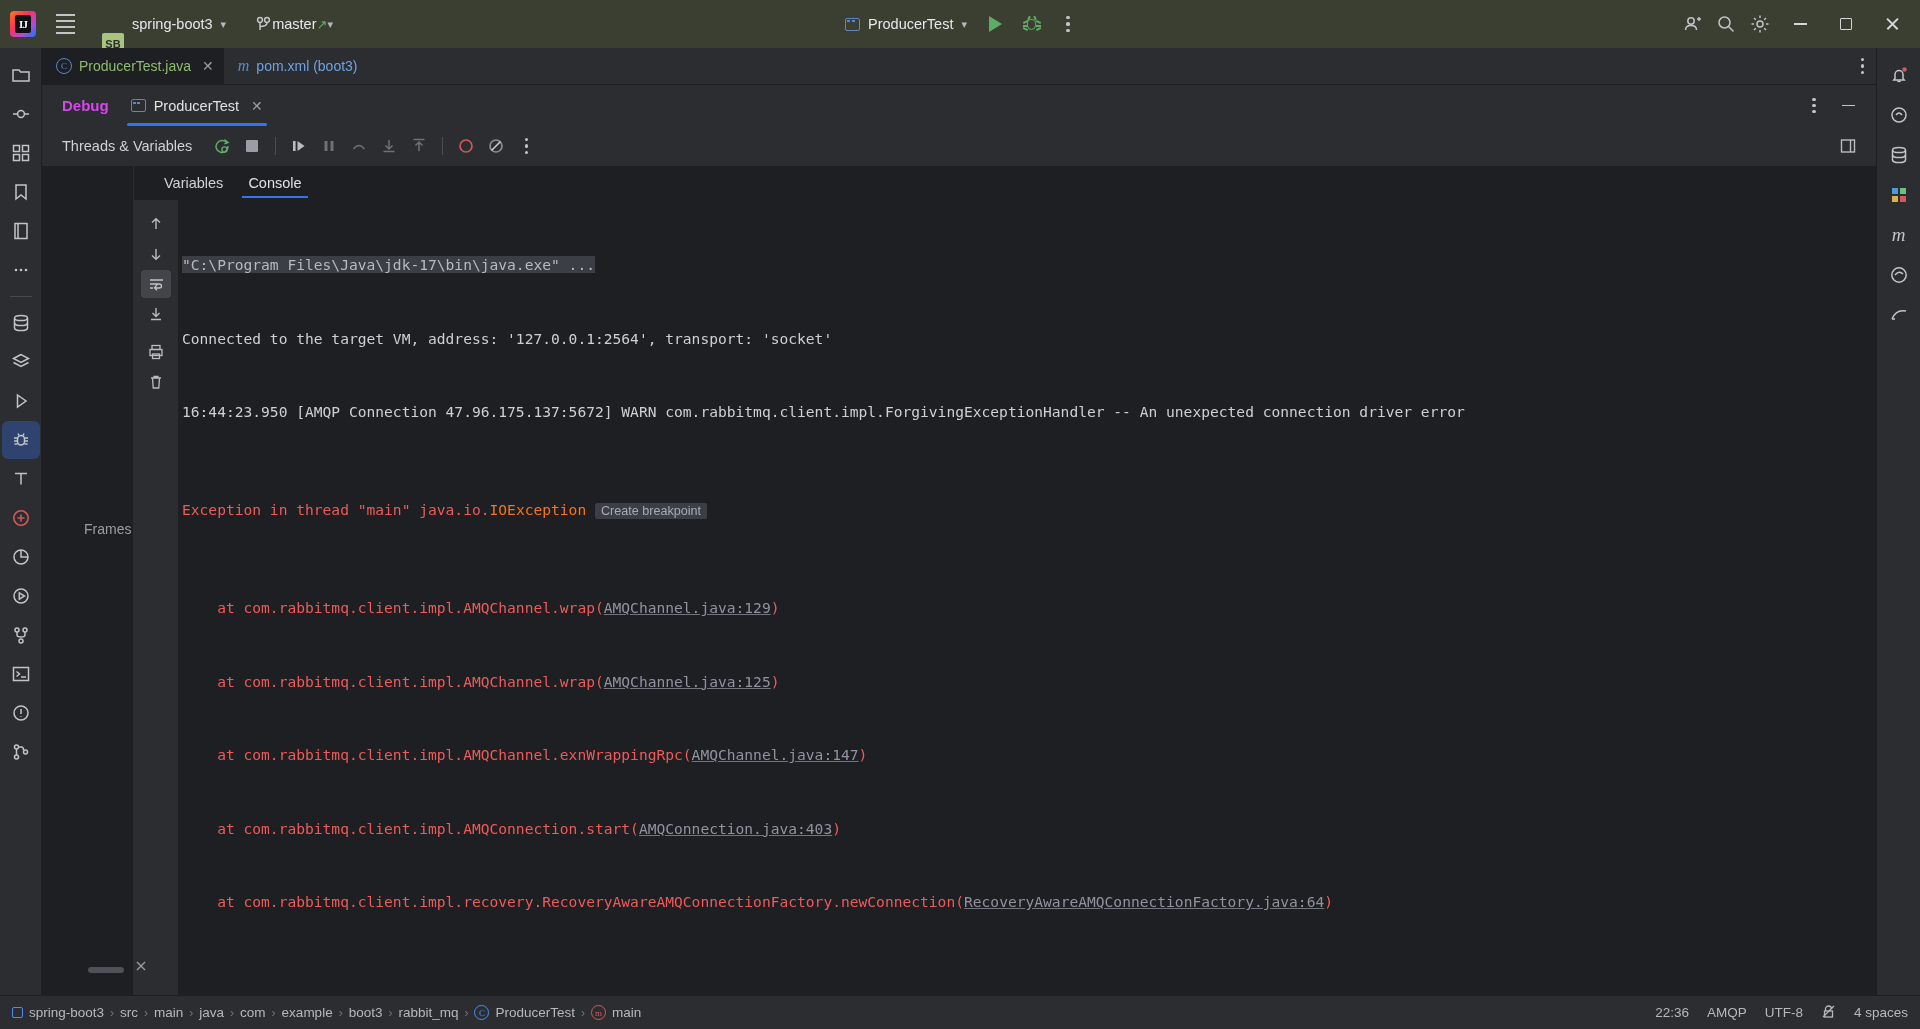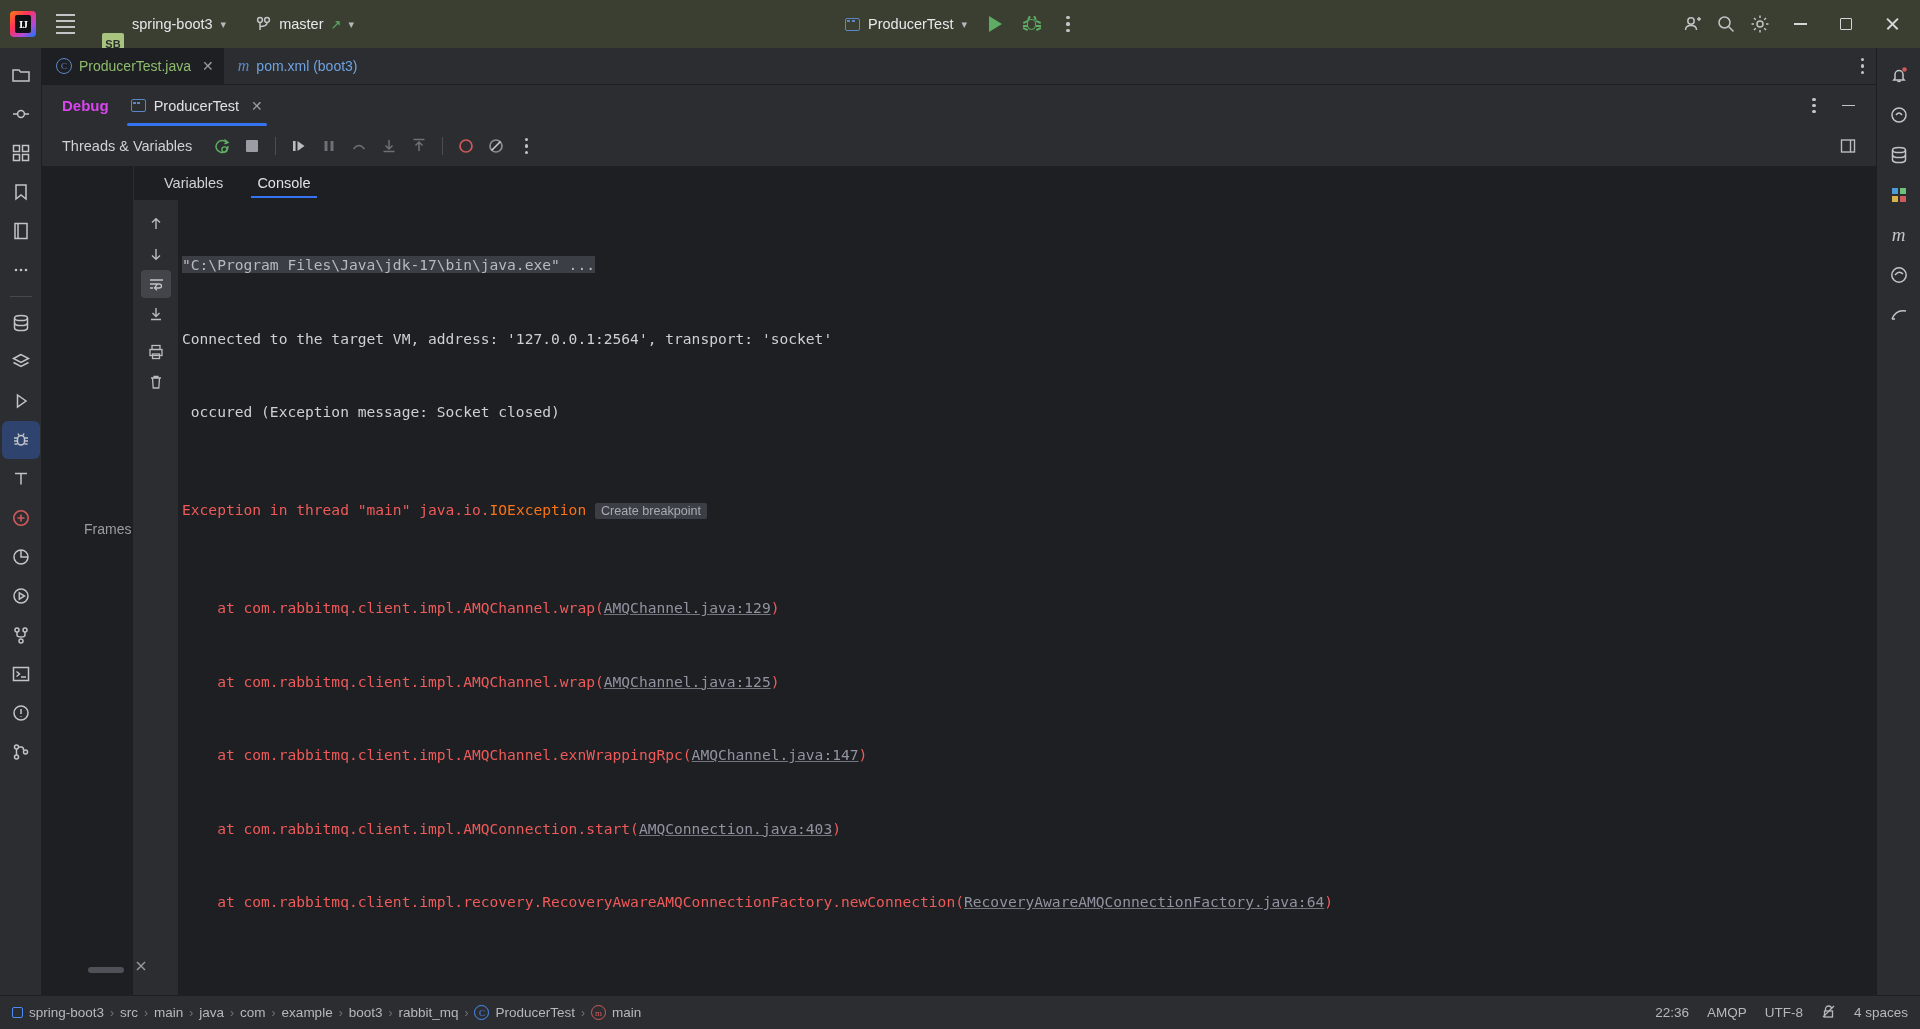--- a/index.html
+++ b/index.html
@@ -40,21 +40,21 @@
   .proj-chip {
     display:flex;align-items:center;gap:8px;padding:4px 8px;margin-left:10px;
     border-radius:5px;cursor:pointer;
   }
   .proj-badge {
     width:22px;height:22px;border-radius:2px;background:#a9c47f;color:#2b2d30;
     font-size:11px;font-weight:bold;display:flex;align-items:center;justify-content:center;margin-top:39px;
   }
   .proj-name { color:#e6e8ea; font-size:14.5px; }
   .chev { color:#b6b8bd; font-size:11px; }
-  .branch-chip{display:flex;align-items:center;gap:7px;padding:4px 8px;margin-left:12px;border-radius:5px;cursor:pointer;}
+  .branch-chip{display:flex;align-items:center;padding:4px 8px;margin-left:12px;border-radius:5px;cursor:pointer;}
   .branch-name{color:#e6e8ea;font-size:14.5px;}
   .arrow-up{color:#5fad65;font-size:13px;}
 
   .tb-center {
     position:absolute; left:0; right:0; display:flex; justify-content:center;
     align-items:center; gap:4px; pointer-events:none;
   }
   .tb-center > * { pointer-events:auto; }
   .runcfg { display:flex;align-items:center;gap:8px;padding:4px 9px;border-radius:5px;cursor:pointer;}
   .runcfg-ico{width:15px;height:13px;border:1.6px solid #5b87c7;border-radius:2px;position:relative;}
@@ -142,21 +142,21 @@
   .dbg-toolbar-right{margin-left:auto;padding-right:14px;display:flex;align-items:center;}
 
   
   .dbg-body{flex:1;display:flex;min-height:0;background:#1e1f22;}
   .frames-col{width:92px;flex:0 0 92px;background:#1e1f22;position:relative;border-right:1px solid #2b2d30;}
   .frames-label{position:absolute;top:355px;left:42px;color:#9a9da3;font-size:14px;}
   .frames-scroll{position:absolute;left:46px;bottom:22px;width:36px;height:6px;background:#4e5157;border-radius:3px;}
   .frames-x{position:absolute;left:92px;bottom:18px;}
 
   .console-col{flex:1;display:flex;flex-direction:column;min-width:0;}
-  .console-tabs{height:34px;flex:0 0 34px;display:flex;align-items:stretch;padding-left:18px;gap:10px;background:#1e1f22;}
+  .console-tabs{height:34px;flex:0 0 34px;display:flex;align-items:stretch;padding-left:18px;gap:1px;background:#1e1f22;}
   .ctab{display:flex;align-items:center;padding:0 12px;font-size:14.5px;color:#cfd2d6;cursor:pointer;position:relative;}
   .ctab.active{color:#dfe1e5;}
   .ctab.active::after{content:"";position:absolute;left:6px;right:6px;bottom:2px;height:2px;background:#3574f0;}
 
   .console-wrap{flex:1;display:flex;min-height:0;}
   .console-gutter{width:44px;flex:0 0 44px;background:#2b2d30;display:flex;flex-direction:column;align-items:center;padding-top:10px;gap:2px;}
   .gbtn{width:30px;height:28px;display:flex;align-items:center;justify-content:center;border-radius:4px;cursor:pointer;}
   .gbtn.sel{background:#43454a;}
   .gsep{height:6px;}
 
@@ -566,21 +566,21 @@
             <div class="gbtn">
               <svg width="16" height="16" viewBox="0 0 16 16">
                 <path d="M3 4h10M6 4V2.5h4V4M4.5 4l.7 10h5.6l.7-10" stroke="#b9bcc1" fill="none" stroke-width="1.3"></path>
                 </svg>
             </div>
           </div>
 
           <div class="console">
             <div class="cl"><span class="sel-hl">"C:\Program Files\Java\jdk-17\bin\java.exe" ...</span></div>
             <div class="cl c-white">Connected to the target VM, address: '127.0.0.1:2564', transport: 'socket'</div>
-            <div class="cl c-white"> occured (Exception message: Socket closed)</div>
+            <div class="cl c-white">16:44:23.950 [AMQP Connection 47.96.175.137:5672] WARN com.rabbitmq.client.impl.ForgivingExceptionHandler -- An unexpected connection driver error</div>
 
             <div class="cl"><span class="c-red">Exception in thread "main" java.io.</span><span class="excl-link">IOException</span><span> </span><span class="bp-chip">Create breakpoint</span></div>
 
             <div class="cl"><span class="c-red">    at com.rabbitmq.client.impl.AMQChannel.wrap(</span><span class="lib-link">AMQChannel.java:129</span><span class="c-red">)</span></div>
             <div class="cl"><span class="c-red">    at com.rabbitmq.client.impl.AMQChannel.wrap(</span><span class="lib-link">AMQChannel.java:125</span><span class="c-red">)</span></div>
             <div class="cl"><span class="c-red">    at com.rabbitmq.client.impl.AMQChannel.exnWrappingRpc(</span><span class="lib-link">AMQChannel.java:147</span><span class="c-red">)</span></div>
             <div class="cl"><span class="c-red">    at com.rabbitmq.client.impl.AMQConnection.start(</span><span class="lib-link">AMQConnection.java:403</span><span class="c-red">)</span></div>
             <div class="cl"><span class="c-red">    at com.rabbitmq.client.impl.recovery.RecoveryAwareAMQConnectionFactory.newConnection(</span><span class="lib-link">RecoveryAwareAMQConnectionFactory.java:64</span><span class="c-red">)</span></div>
             
             

